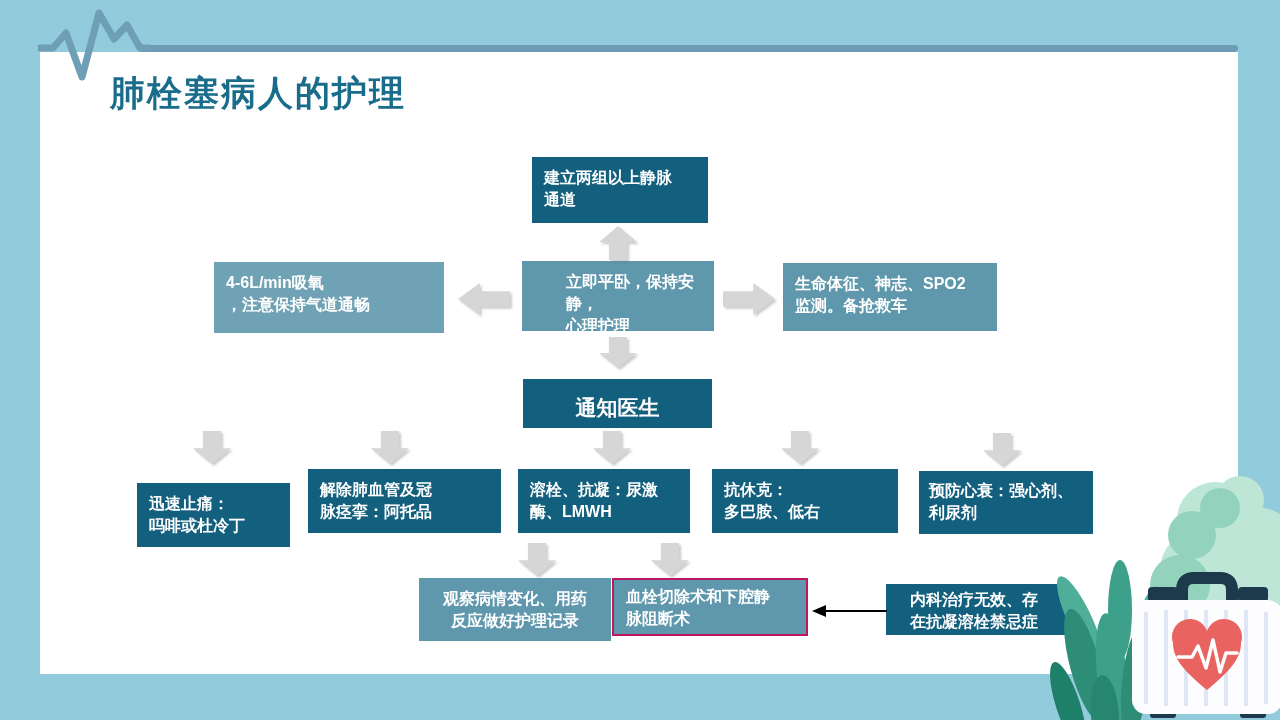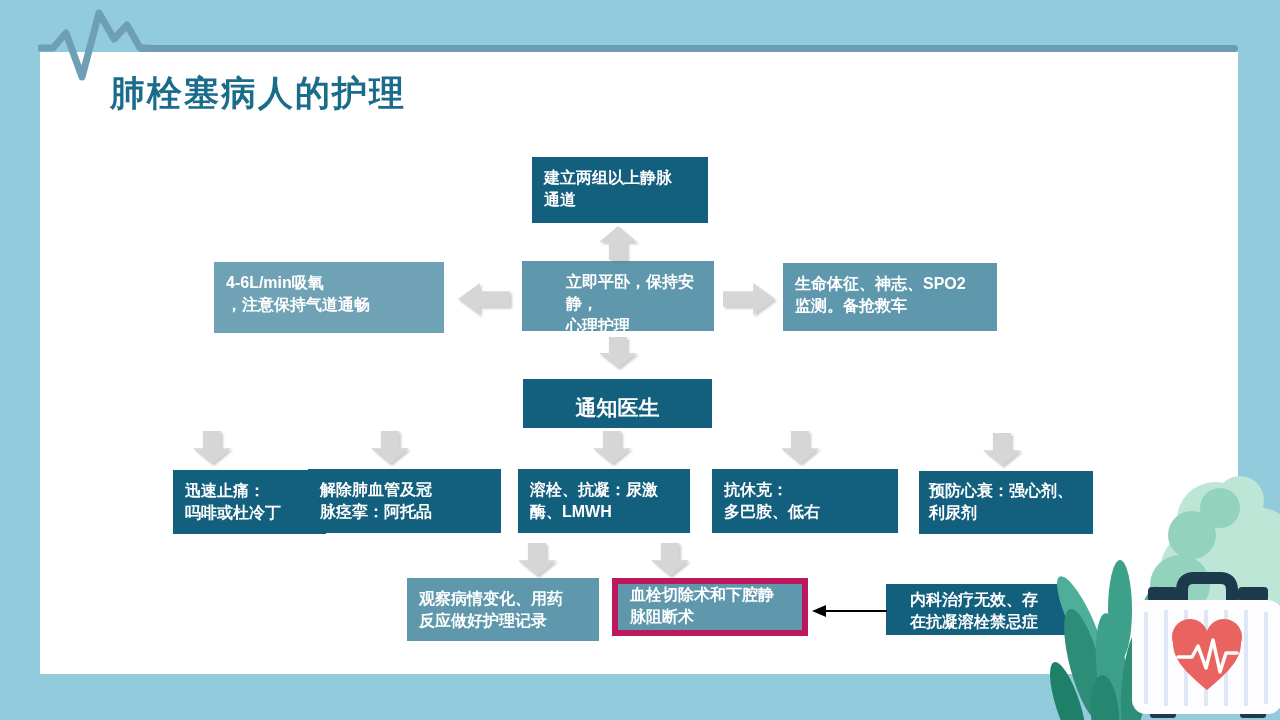--- a/index.html
+++ b/index.html
@@ -15,27 +15,27 @@
   .dark{background:#135f7e;}
   .medium{background:#5f98ac;}
   .light{background:#6fa2b4;}
 
   .n-iv{left:532px;top:157px;width:176px;height:66px;}
   .n-oxygen{left:214px;top:262px;width:230px;height:71px;}
   .n-rest{left:522px;top:261px;width:192px;height:70px;padding-left:44px;}
   .n-monitor{left:783px;top:263px;width:214px;height:68px;}
   .n-notify{left:523px;top:379px;width:189px;height:49px;text-align:center;font-size:21px;
             line-height:49px;padding:4px;}
-  .n-pain{left:137px;top:470px;width:153px;height:64px;margin-left:36px;}
+  .n-pain{left:137px;top:483px;width:153px;height:64px;}
   .n-spasm{left:308px;top:469px;width:193px;height:64px;}
   .n-thromb{left:518px;top:469px;width:172px;height:64px;}
   .n-shock{left:712px;top:469px;width:186px;height:64px;}
   .n-hf{left:919px;top:471px;width:174px;height:63px;padding:9px 10px;}
-  .n-observe{left:407px;top:578px;width:192px;height:63px;}
-  .n-surgery{left:612px;top:578px;width:196px;height:58px;border:6px solid #be185d;padding:0 12px;}
+  .n-observe{left:419px;top:578px;width:192px;height:63px;text-align:center;}
+  .n-surgery{left:612px;top:578px;width:196px;height:58px;border:2px solid #be185d;padding:6px 12px;}
   .n-medfail{left:886px;top:584px;width:185px;height:51px;padding:5px 24px;}
 
   .arrow{position:absolute;filter:drop-shadow(2px 2px 1px rgba(110,110,110,.35));}
   .arrow i{display:block;width:100%;height:100%;background:#d6d6d6;}
   .a-down i{clip-path:polygon(26% 0,74% 0,74% 52%,100% 52%,50% 100%,0 52%,26% 52%);}
   .a-up i{clip-path:polygon(50% 0,100% 48%,74% 48%,74% 100%,26% 100%,26% 48%,0 48%);}
   .a-left i{clip-path:polygon(0 50%,42% 0,42% 26%,100% 26%,100% 74%,42% 74%,42% 100%);}
   .a-right i{clip-path:polygon(100% 50%,58% 0,58% 26%,0 26%,0 74%,58% 74%,58% 100%);}
 
   .deco{position:absolute;right:0;bottom:0;width:230px;height:260px;}

